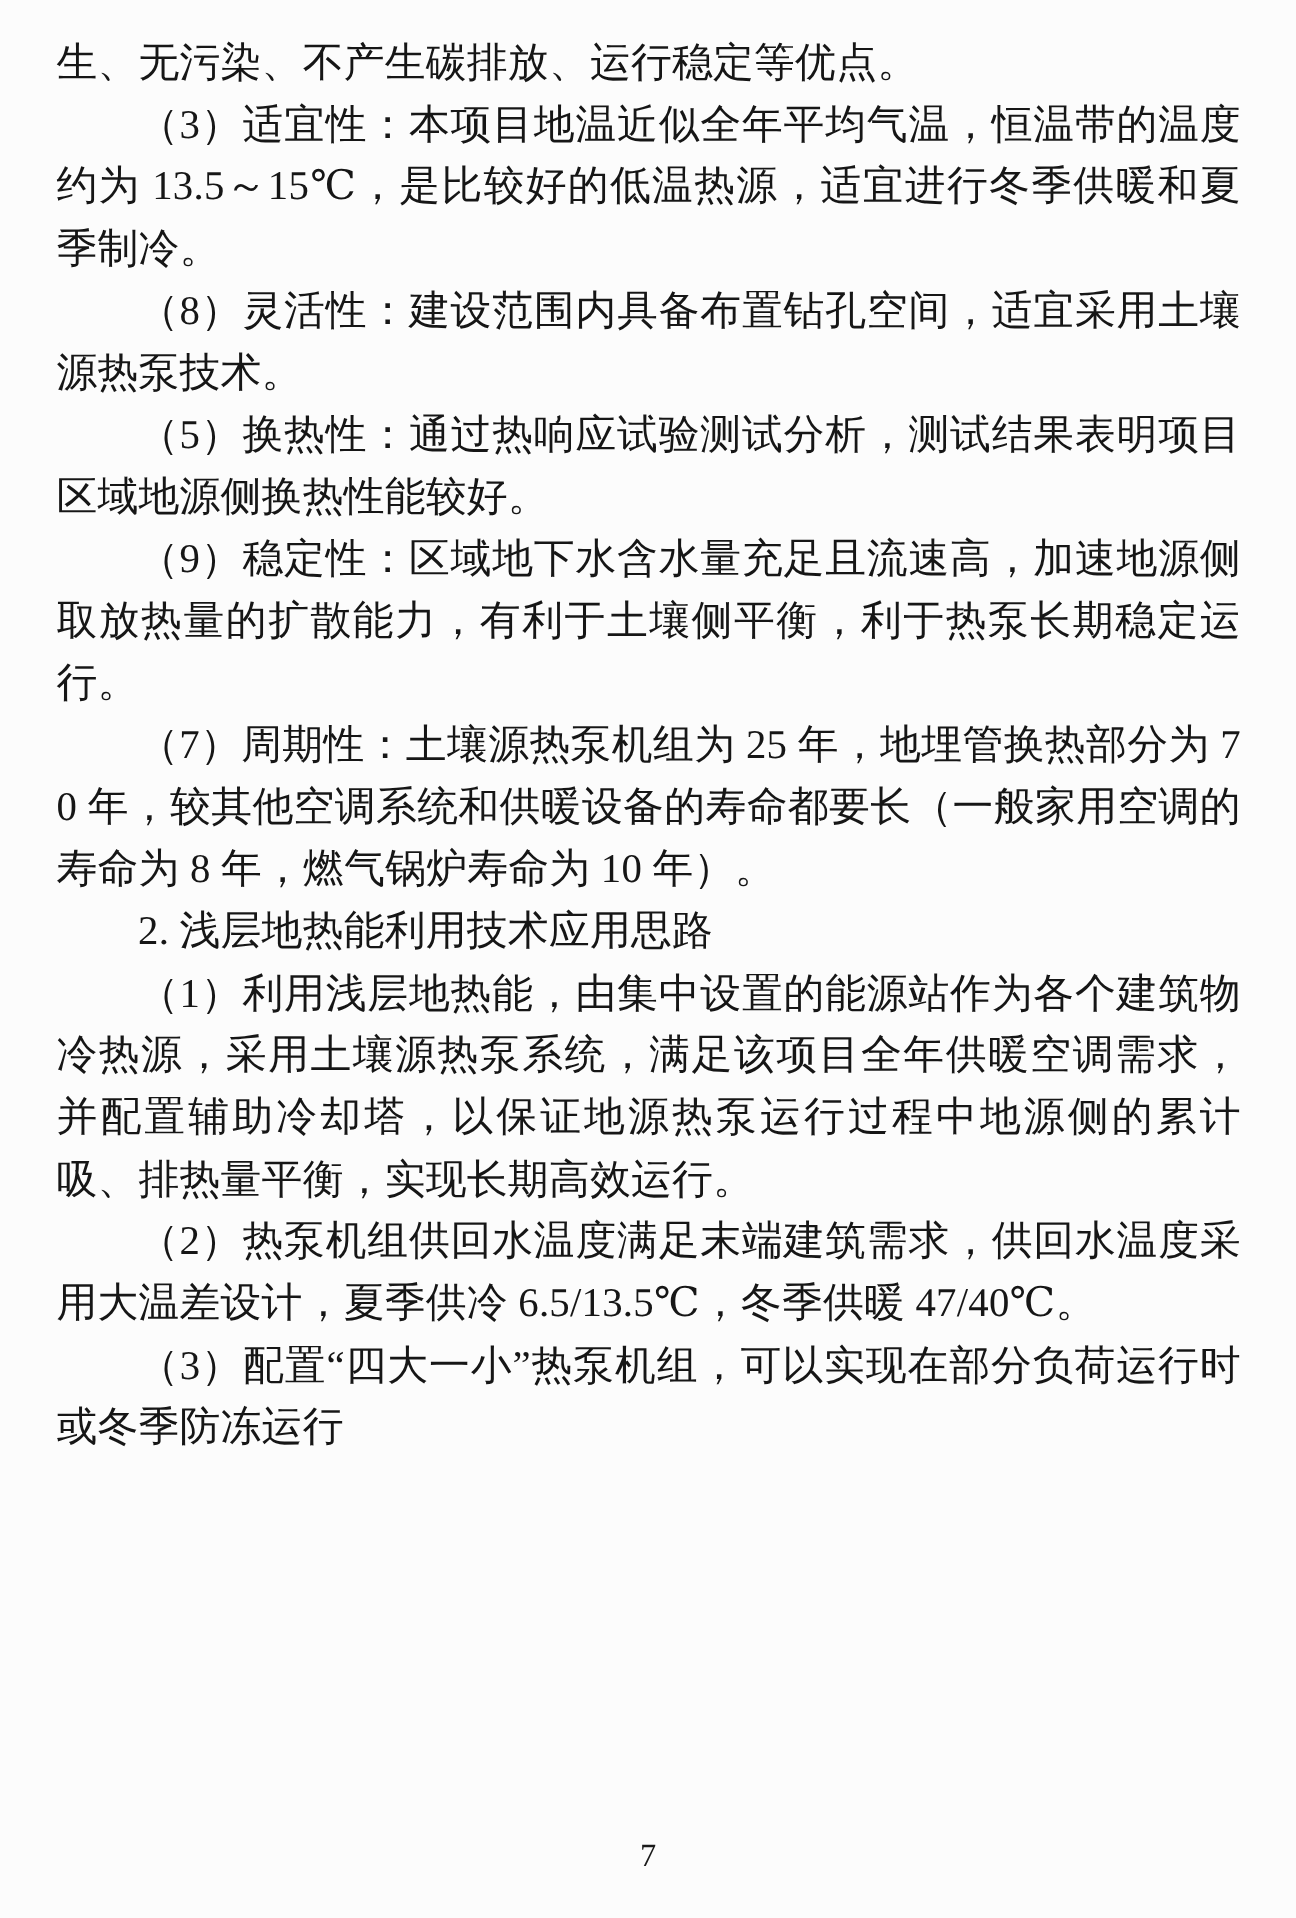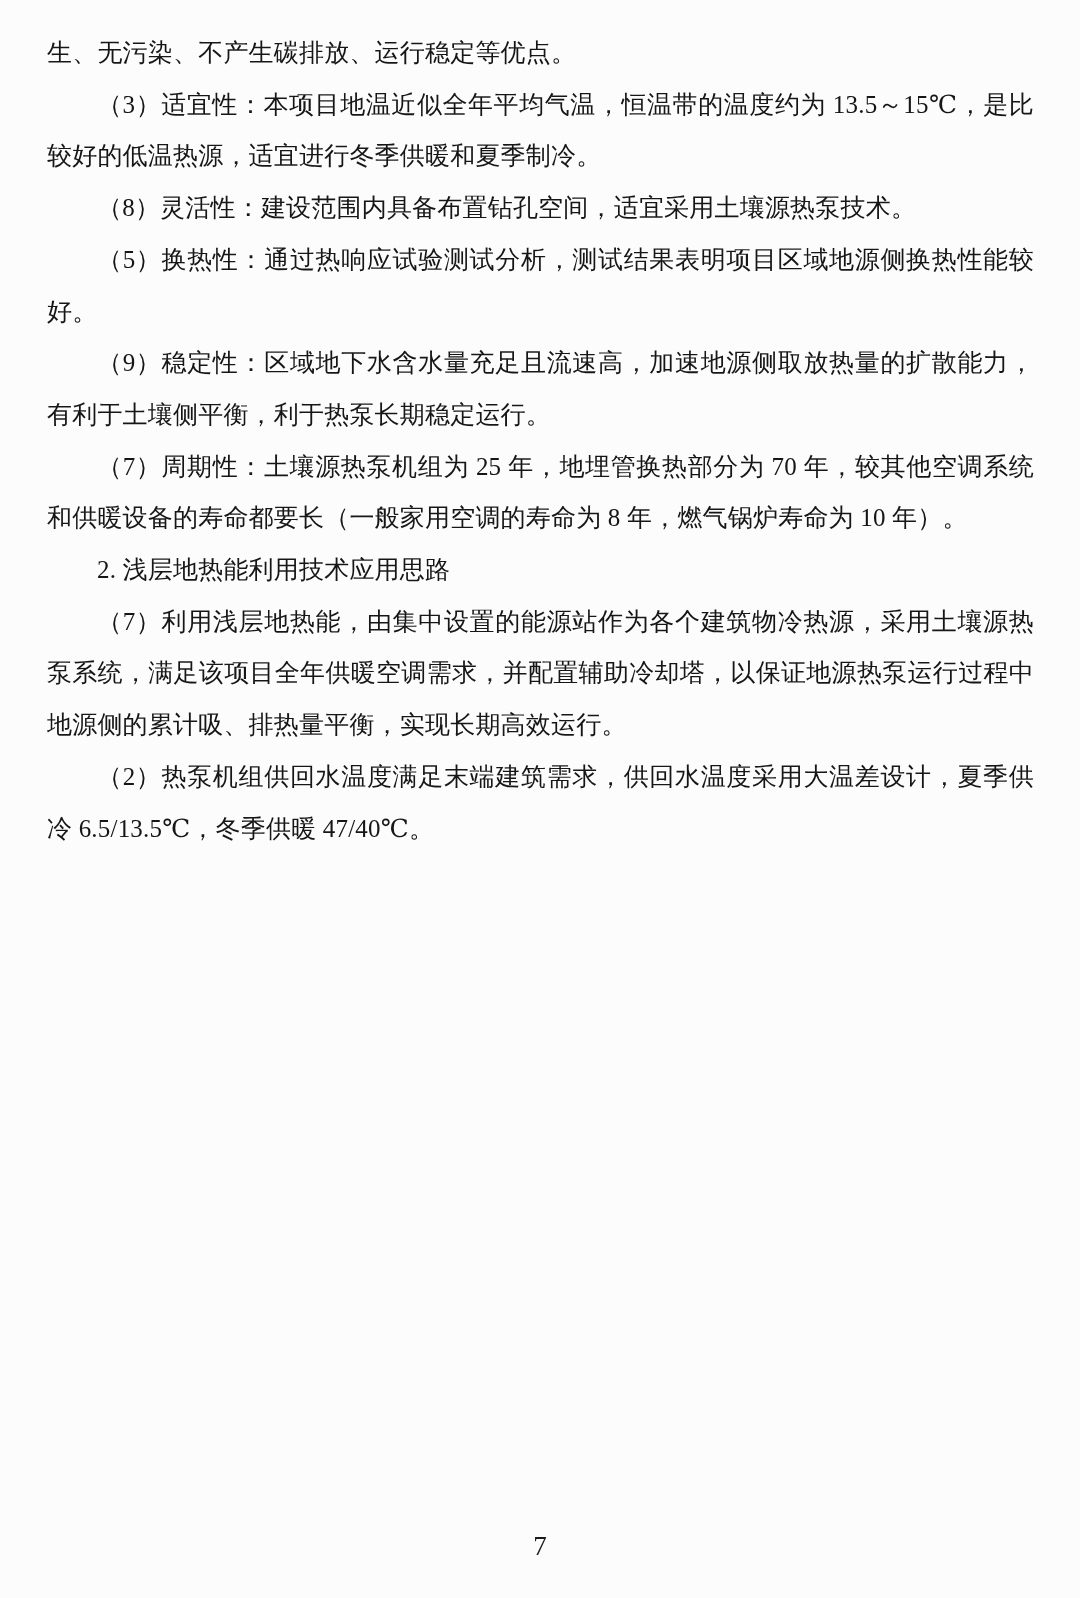--- a/index.html
+++ b/index.html
@@ -17,21 +17,21 @@
   }
   .page {
     box-sizing: border-box;
     width: 1080px;
     height: 1598px;
     padding: 27px 46px 0 47px;
     position: relative;
   }
   .para {
     margin: 0;
-    font-size: 25px;
+    font-size: 34px;
     line-height: 51.7px;
     text-align: justify;
     text-align-last: left;
     text-indent: 2em;
     letter-spacing: 0.2px;
     word-break: break-all;
   }
   .para.no-indent {
     text-indent: 0;
   }
@@ -51,19 +51,20 @@
 <body>
 
 <div class="page">
   <p class="para no-indent">生、无污染、不产生碳排放、运行稳定等优点。</p>
   <p class="para">（3）适宜性：本项目地温近似全年平均气温，恒温带的温度约为 13.5～15℃，是比较好的低温热源，适宜进行冬季供暖和夏季制冷。</p>
   <p class="para">（8）灵活性：建设范围内具备布置钻孔空间，适宜采用土壤源热泵技术。</p>
   <p class="para">（5）换热性：通过热响应试验测试分析，测试结果表明项目区域地源侧换热性能较好。</p>
   <p class="para">（9）稳定性：区域地下水含水量充足且流速高，加速地源侧取放热量的扩散能力，有利于土壤侧平衡，利于热泵长期稳定运行。</p>
   <p class="para">（7）周期性：土壤源热泵机组为 25 年，地埋管换热部分为 70 年，较其他空调系统和供暖设备的寿命都要长（一般家用空调的寿命为 8 年，燃气锅炉寿命为 10 年）。</p>
   <p class="para">2. 浅层地热能利用技术应用思路</p>
-  <p class="para">（7）利用浅层地热能，由集中设置的能源站作为各个建筑物冷热源，采用土壤源热泵系统，满足该项目全年供暖空调需求，并配置辅助冷却塔，以保证地源热泵运行过程中地源侧的累计吸、排热量平衡，实现长期高效运行。</p>
+  <p class="para">（1）利用浅层地热能，由集中设置的能源站作为各个建筑物冷热源，采用土壤源热泵系统，满足该项目全年供暖空调需求，并配置辅助冷却塔，以保证地源热泵运行过程中地源侧的累计吸、排热量平衡，实现长期高效运行。</p>
   <p class="para">（2）热泵机组供回水温度满足末端建筑需求，供回水温度采用大温差设计，夏季供冷 6.5/13.5℃，冬季供暖 47/40℃。</p>
+  <p class="para">（3）配置“四大一小”热泵机组，可以实现在部分负荷运行时或冬季防冻运行</p>
 
   <div class="page-footer">
     <span class="page-number">7</span>
   </div>
 </div>
 
 </body></html>

